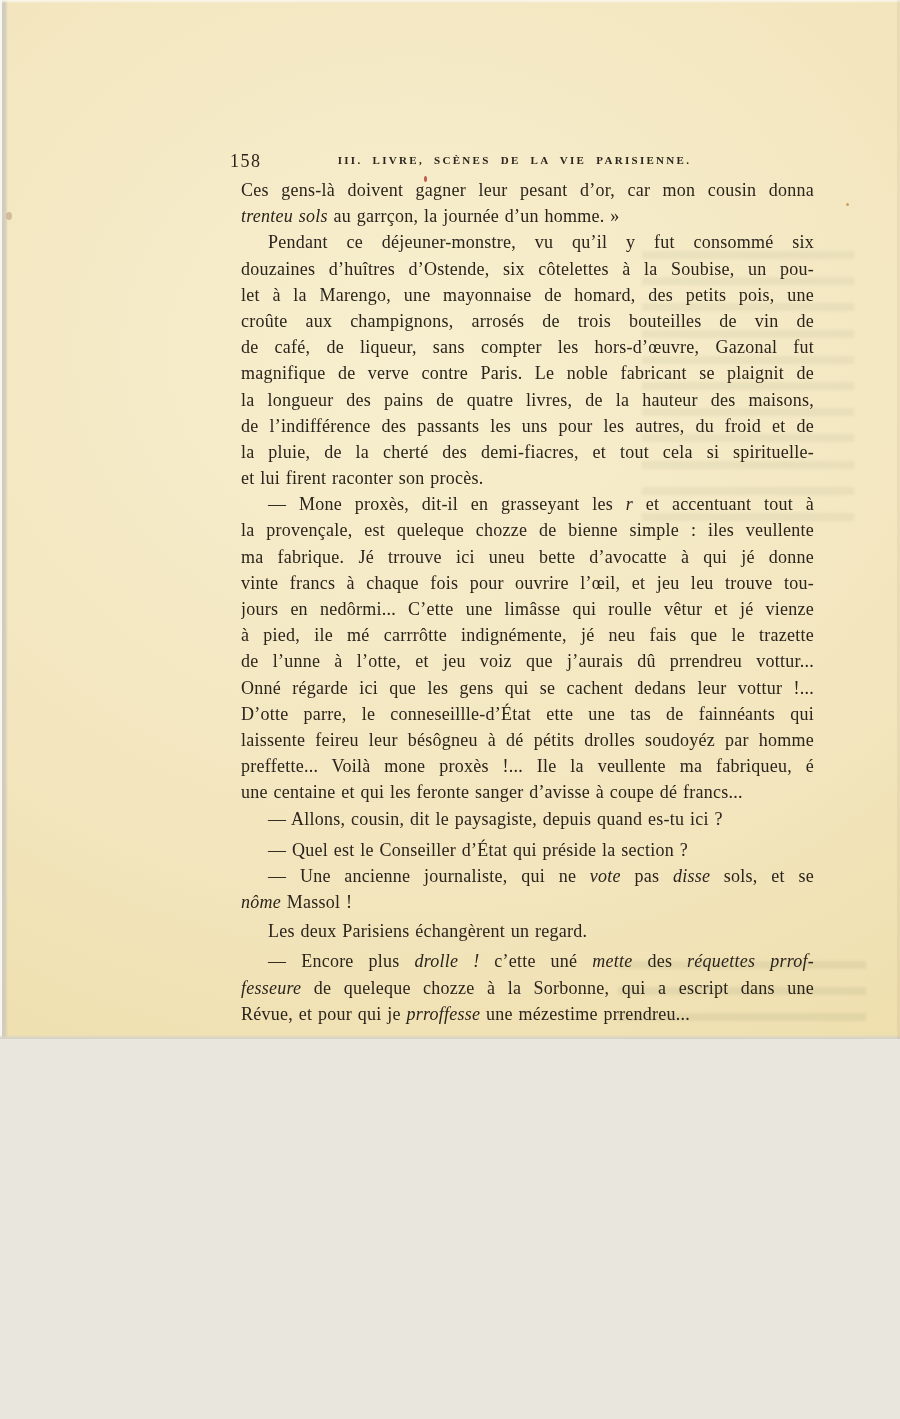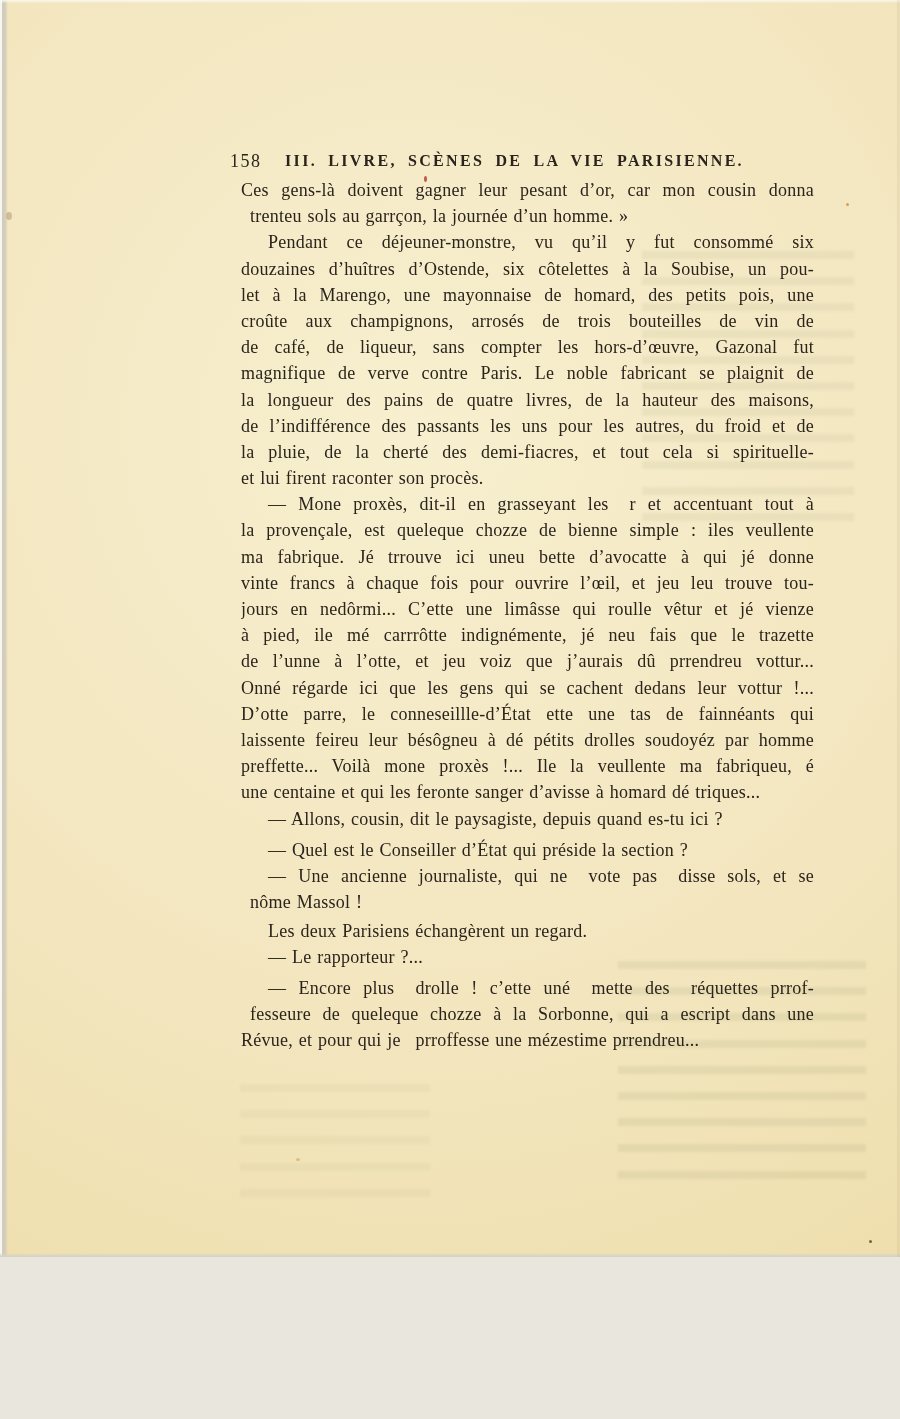--- a/index.html
+++ b/index.html
@@ -1,42 +1,42 @@
 <!DOCTYPE html>
 <html style="--paper: #f3e6bf; --paper-light: #f7efcf; --paper-dark: #efdfae; --paper-deep: #ecd9a2; --ink: #2b241c; --bleed: rgba(133,139,104,0.12); --speck-red: #b23b2e; --speck-amber: #c98f3f;"><head>
 <meta charset="utf-8">
 <style>
   html,body{margin:0;padding:0;background:#e9e6dd;}
   #scan{
-    position:relative;width:900px;height:1257px;overflow:hidden;
+    position:relative;width:900px;height:1039px;overflow:hidden;
     background:
       radial-gradient(ellipse 120% 90% at 46% 34%, var(--paper-light) 0%, var(--paper) 52%, var(--paper-dark) 86%, var(--paper-deep) 100%);
     font-family:"Liberation Serif", serif;
   }
   .edge-left{position:absolute;left:0;top:0;width:8px;height:100%;
     background:linear-gradient(90deg,#f7f6f1 0 2px,#d2ccbc 2px 5px,rgba(210,204,188,0) 8px);}
   .edge-top{position:absolute;left:0;top:0;width:100%;height:3px;
     background:linear-gradient(180deg,rgba(250,249,244,.75) 0 1px,rgba(250,249,244,0) 3px);}
   .edge-bottom{position:absolute;left:0;bottom:0;width:100%;height:4px;
     background:linear-gradient(0deg,#d7d3c7 0 1px,rgba(215,211,199,0) 4px);}
   .edge-right{position:absolute;right:0;top:0;width:3px;height:100%;background:rgba(90,75,40,.06);}
   .crease{position:absolute;left:0;top:1352px;width:100%;height:1px;background:rgba(170,148,96,.22);}
 
   .pagehead{position:absolute;left:228px;top:150px;width:573px;color:var(--ink);}
   .pagenum{position:absolute;left:2px;top:1px;font-size:18px;line-height:20px;letter-spacing:1.5px;}
-  .runtitle{display:block;text-align:center;font-size:16px;line-height:21px;font-weight:700;
+  .runtitle{display:block;text-align:center;font-size:11px;line-height:21px;font-weight:700;
     letter-spacing:2.3px;word-spacing:5px;}
 
   .textblock{position:absolute;left:241px;top:177px;width:573px;color:var(--ink);
     font-size:18px;line-height:26.2px;letter-spacing:.25px;word-spacing:1px;}
   .para{margin:0;}
   .line{text-align:justify;text-align-last:justify;height:26.2px;overflow:hidden;}
   .line.last{text-align-last:left;}
   .line.indent{text-indent:27px;}
-  .it{margin-left:9px;}
+  .it{font-style:italic;}
 
   .bleed{position:absolute;filter:blur(1.3px);opacity:.8;pointer-events:none;
     background:repeating-linear-gradient(180deg,rgba(0,0,0,0) 0 9px,var(--bleed) 9px 17px,rgba(0,0,0,0) 17px 26.2px);}
   .bleed.b1{left:642px;top:242px;width:212px;height:292px;}
   .bleed.b2{left:618px;top:952px;width:248px;height:232px;opacity:1;}
   .bleed.b3{left:240px;top:1075px;width:190px;height:140px;opacity:.55;}
 
   .speck{position:absolute;border-radius:50%;pointer-events:none;}
   .s1{left:424px;top:176px;width:3px;height:6px;background:var(--speck-red);opacity:.8;}
   .s2{left:6px;top:212px;width:6px;height:8px;background:#b9a27a;opacity:.6;}
@@ -86,37 +86,34 @@
         <div class="line"><span>la provençale, est queleque chozze de bienne simple : iles veullente</span></div>
         <div class="line"><span>ma fabrique. Jé trrouve ici uneu bette d’avocatte à qui jé donne</span></div>
         <div class="line"><span>vinte francs à chaque fois pour ouvrire l’œil, et jeu leu trouve tou-</span></div>
         <div class="line"><span>jours en nedôrmi... C’ette une limâsse qui roulle vêtur et jé vienze</span></div>
         <div class="line"><span>à pied, ile mé carrrôtte indignémente, jé neu fais que le trazette</span></div>
         <div class="line"><span>de l’unne à l’otte, et jeu voiz que j’aurais dû prrendreu vottur...</span></div>
         <div class="line"><span>Onné régarde ici que les gens qui se cachent dedans leur vottur !...</span></div>
         <div class="line"><span>D’otte parre, le conneseillle-d’État ette une tas de fainnéants qui</span></div>
         <div class="line"><span>laissente feireu leur bésôgneu à dé pétits drolles soudoyéz par homme</span></div>
         <div class="line"><span>preffette... Voilà mone proxès !... Ile la veullente ma fabriqueu, é</span></div>
-        <div class="line last"><span>une centaine et qui les feronte sanger d’avisse à homard dé triques...</span></div>
+        <div class="line last"><span>une centaine et qui les feronte sanger d’avisse à coupe dé francs...</span></div>
       </div>
       <div class="para">
         <div class="line indent last"><span>— Allons, cousin, dit le paysagiste, depuis quand es-tu ici ?</span></div>
       </div>
       <div class="para" style="margin-top: 5px;">
         <div class="line indent last"><span>— Quel est le Conseiller d’État qui préside la section ?</span></div>
       </div>
       <div class="para">
         <div class="line indent"><span>— Une ancienne journaliste, qui ne </span><span class="it">vote</span><span> pas </span><span class="it">disse</span><span> sols, et se</span></div>
         <div class="line last"><span class="it">nôme</span><span> Massol !</span></div>
       </div>
       <div class="para" style="margin-top: 3px;">
         <div class="line indent last"><span>Les deux Parisiens échangèrent un regard.</span></div>
-      </div>
-      <div class="para">
-        <div class="line indent last"><span>— Le rapporteur ?...</span></div>
       </div>
       <div class="para" style="margin-top: 4px;">
         <div class="line indent"><span>— Encore plus </span><span class="it">drolle !</span><span> c’ette uné </span><span class="it">mette</span><span> des </span><span class="it">réquettes prrof-</span></div>
         <div class="line"><span class="it">fesseure</span><span> de queleque chozze à la Sorbonne, qui a escript dans une</span></div>
         <div class="line last"><span>Révue, et pour qui je </span><span class="it">prroffesse</span><span> une mézestime prrendreu...</span></div>
       </div>
     </div>
 
   <div class="speck s1"></div>
   <div class="speck s2"></div>

